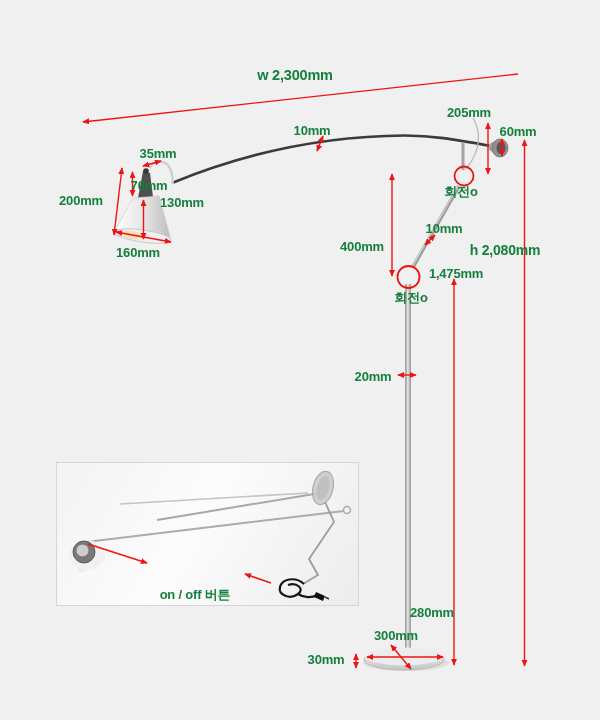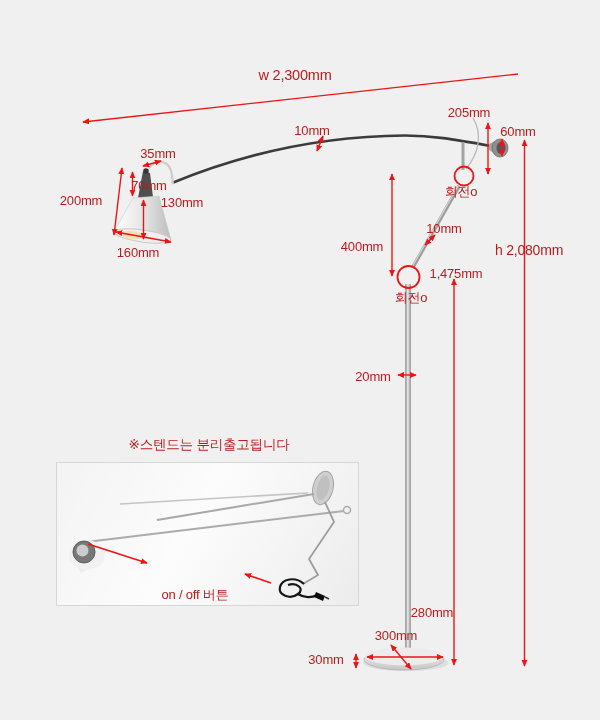--- a/index.html
+++ b/index.html
@@ -3,25 +3,25 @@
 <meta charset="utf-8">
 <style>
   html,body{margin:0;padding:0;}
   .stage{
     position:relative;width:600px;height:720px;background:#f0f0f0;overflow:hidden;
     font-family:"Liberation Sans","DejaVu Sans",sans-serif;
   }
   .stage svg.diagram{position:absolute;left:0;top:0;z-index:1;}
   .lbl{
     position:absolute;transform:translate(-50%,-50%);
-    font-weight:normal;font-size:13px;color:#b91c1c;white-space:nowrap;z-index:5;
+    font-weight:bold;font-size:13px;color:#15803d;white-space:nowrap;z-index:5;
     letter-spacing:-0.2px;line-height:1;
   }
   .lbl.big{font-size:14.5px;}
-  .lbl.h{font-size:14px;margin-left:24px;}
+  .lbl.h{font-size:14px;}
   .lbl.note{font-size:13.5px;}
   .inset{
     position:absolute;left:56px;top:462px;width:303px;height:144px;z-index:2;
     background:linear-gradient(120deg,#f3f3f3,#fcfcfc 45%,#ececec);
     border:1px solid #d6d6d6;box-sizing:border-box;
   }
   .inset svg{position:absolute;left:0;top:0;}
 </style>
 </head>
 <body>
@@ -151,15 +151,14 @@
   <div class="lbl" style="left:461px;top:191px">회전o</div>
   <div class="lbl" style="left:444px;top:228px">10mm</div>
   <div class="lbl" style="left:362px;top:246px">400mm</div>
   <div class="lbl h" style="left:505px;top:250px">h 2,080mm</div>
   <div class="lbl" style="left:456px;top:273px">1,475mm</div>
   <div class="lbl" style="left:411px;top:297px">회전o</div>
   <div class="lbl" style="left:373px;top:376px">20mm</div>
   <div class="lbl" style="left:396px;top:635px">300mm</div>
   <div class="lbl" style="left:432px;top:612px">280mm</div>
   <div class="lbl" style="left:326px;top:659px">30mm</div>
-  <div class="lbl note" style="left:209px;top:445px">※스텐드는 분리출고됩니다</div>
   <div class="lbl" style="left:195px;top:594px">on / off 버튼</div>
 </div>
 
 </body></html>

